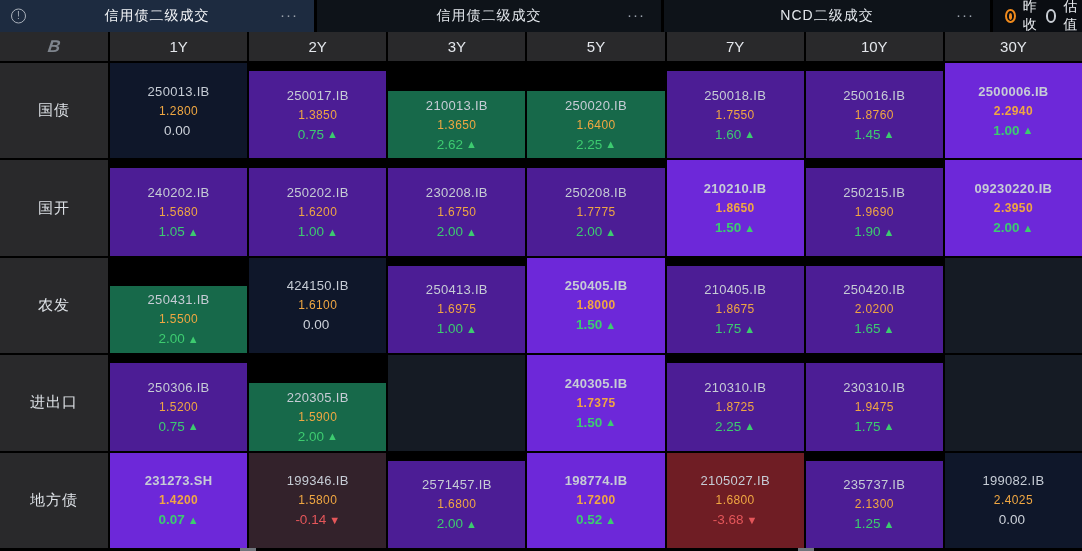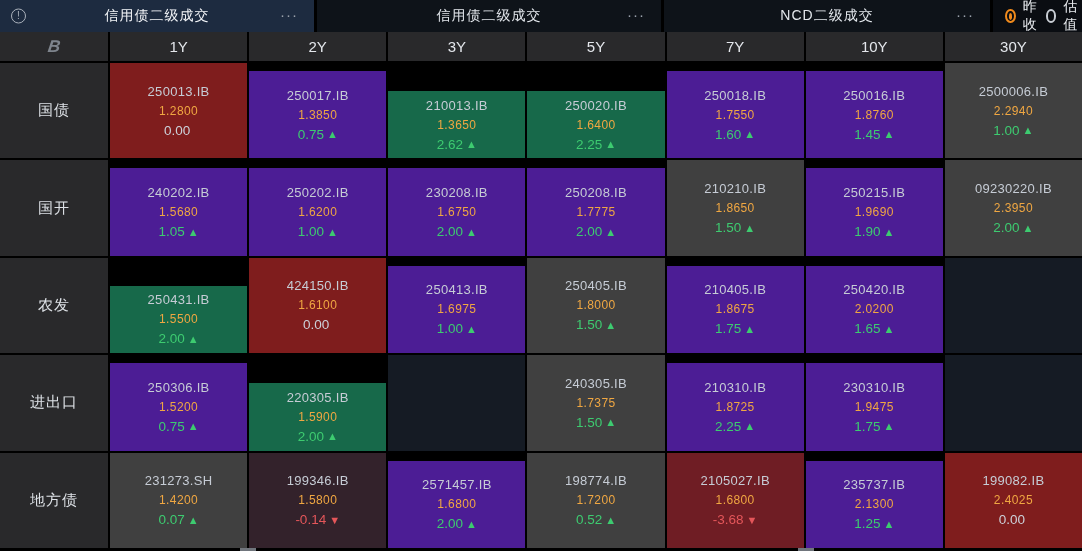--- a/index.html
+++ b/index.html
@@ -38,22 +38,22 @@
     gap:2px; background:#000; }
   .hcell { background:#29292b; display:flex; align-items:center; justify-content:center;
     color:#e4e7ec; font-size:15px; }
   .label-cell { background:#29292b; display:flex; align-items:center; justify-content:center;
     color:#dde1e6; font-size:15px; letter-spacing:1px; }
   .logo { color:#7e848d; font-size:17px; font-weight:700; font-style:italic;
     transform:skewX(-8deg); }
 
   .cell { background:#151b24; display:flex; flex-direction:column; align-items:center;
     justify-content:center; gap:5px; cursor:pointer; }
-  .cell[data-tone="flat"]  { background:#7f1d1d; }
-  .cell[data-tone="up1"]   { background:#404040; }
+  .cell[data-tone="flat"]  { background:#0f172a; }
+  .cell[data-tone="up1"]   { background:#6d28d9;font-weight:bold; }
   .cell[data-tone="up2"]   { background:#4c1d95;margin-top:8px; }
   .cell[data-tone="up3"]   { background:#17694a;margin-top:28px; }
   .cell[data-tone="down1"] { background:#33222b; }
   .cell[data-tone="down3"] { background:#6f1d24; }
 
   .code { color:#c6ccd5; font-size:13px; letter-spacing:0.3px; }
   .val  { color:#f0a742; font-size:12px; letter-spacing:0.4px; }
   .chg  { font-size:13.5px; display:flex; align-items:center; gap:3px; }
   .chg[data-dir="up"]   { color:#3dcb70; }
   .chg[data-dir="down"] { color:#e4565a; }

